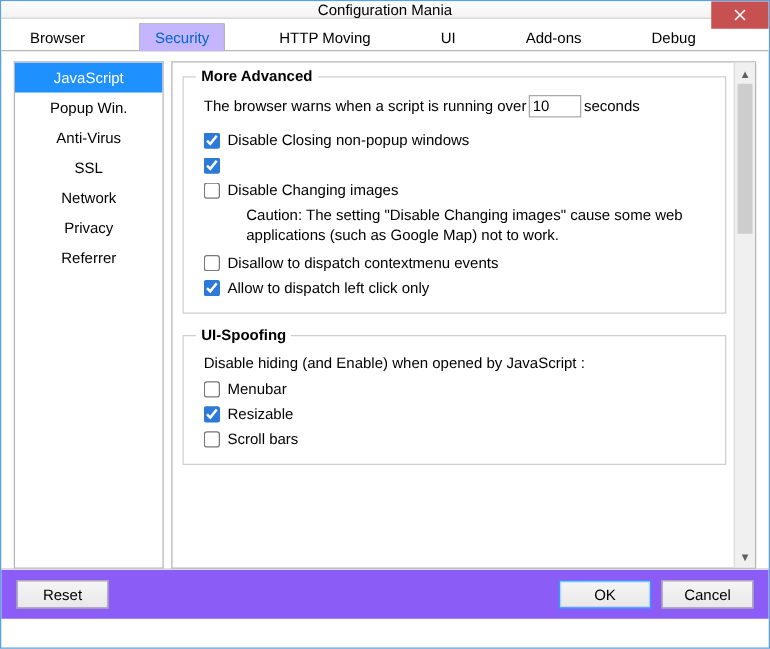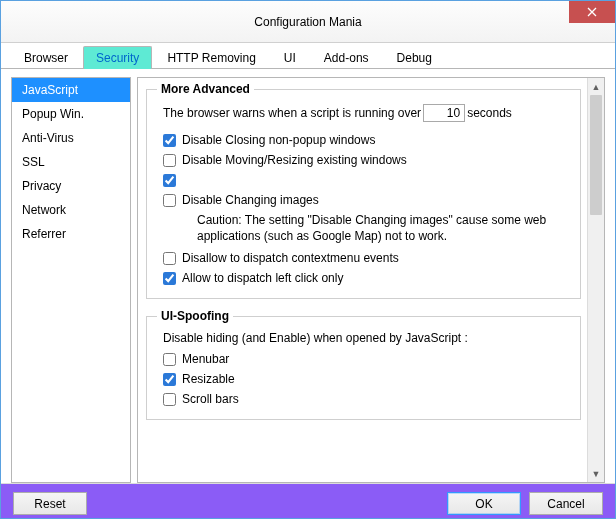--- a/index.html
+++ b/index.html
@@ -9,21 +9,21 @@
     font-size: 12px;
     background: #fff;
     color: #000;
     width: 616px;
     height: 519px;
     overflow: hidden;
     border: 1px solid #5aa1e0;
   }
   
   .titlebar {
-    height: 42px;
+    height: 14px;
     background: linear-gradient(#fdfdfd,#f3f3f3);
     border-bottom: 1px solid #d0d0d0;
     display: flex;
     align-items: center;
     justify-content: center;
     position: relative;
   }
   .titlebar .title { font-size: 12px; }
   .close-btn {
     position: absolute; right: 0; top: 0;
@@ -36,54 +36,56 @@
   }
   .close-btn svg { width: 10px; height: 10px; }
   
   .tabstrip {
     height: 26px;
     display: flex;
     align-items: flex-end;
     padding: 0 10px;
     border-bottom: 1px solid #b6b6b6;
     background: #fff;
+    gap: 28px;
   }
   .tab {
     padding: 4px 12px 4px 12px;
     border: 1px solid transparent;
     border-bottom: none;
     margin-right: 2px;
     position: relative;
     top: 1px;
     color: #000;
     cursor: default;
   }
   .tab.active {
     border-color: #b6b6b6;
-    background: #5eead4;
+    background: #c4b5fd;
     color: #0066cc;
     border-top-left-radius: 2px;
     border-top-right-radius: 2px;
     margin-top: 20px;
   }
   
   .content {
     display: flex;
     padding: 8px 10px 0 10px;
     height: 414px;
   }
   .sidebar {
     width: 120px;
     border: 1px solid #b6b6b6;
     background: #fff;
     overflow-y: auto;
   }
   .side-item {
     padding: 5px 10px;
     cursor: default;
+    text-align: center;
   }
   .side-item.selected {
     background: #1e90ff;
     color: #fff;
   }
   .panel-wrap {
     flex: 1;
     margin-left: 6px;
     border: 1px solid #b6b6b6;
     position: relative;
@@ -116,21 +118,20 @@
     padding: 6px 10px 10px 10px;
   }
   legend { padding: 0 4px; font-weight: bold; }
   .warnrow {
     display:flex; align-items:center; gap:2px;
     padding: 2px 0 8px 6px;
   }
   .num-input {
     width: 42px; height: 18px;
     border: 1px solid #a9a9a9;
-    text-align: right;
     padding-right: 4px;
     font: inherit;
   }
   .checkrow {
     display:flex; align-items:center; gap:6px;
     padding: 3px 0 3px 6px;
   }
   .checkrow input[type=checkbox]{
     width:13px;height:13px;margin:1px 0 0 0;
     accent-color:#2b79d8;
@@ -174,55 +175,51 @@
   <div class="close-btn">
     <svg viewBox="0 0 10 10">
         <path d="M1 1 L9 9 M9 1 L1 9" stroke="#fff" stroke-width="1.3"></path>
       </svg>
   </div>
 </div>
 
 <div class="tabstrip">
   <div class="tab">Browser</div>
   <div class="tab active">Security</div>
-  <div class="tab">HTTP Removing</div>
+  <div class="tab">HTTP Moving</div>
   <div class="tab">UI</div>
   <div class="tab">Add-ons</div>
   <div class="tab">Debug</div>
 </div>
 
 <div class="content">
   <div class="sidebar">
     <div class="side-item selected">JavaScript</div>
     <div class="side-item">Popup Win.</div>
     <div class="side-item">Anti-Virus</div>
     <div class="side-item">SSL</div>
+    <div class="side-item">Network</div>
     <div class="side-item">Privacy</div>
-    <div class="side-item">Network</div>
     <div class="side-item">Referrer</div>
   </div>
 
   <div class="panel-wrap">
     <div class="panel">
 
       <fieldset>
         <legend>More Advanced</legend>
         <div class="warnrow">
           <span>The browser warns when a script is running over</span>
           <input class="num-input" value="10" style="">
           <span>seconds</span>
         </div>
 
         <div class="checkrow">
           <input type="checkbox" checked="" style="">
           <span>Disable Closing non-popup windows</span>
-        </div>
-        <div class="checkrow">
-          <input type="checkbox" style="">
-          <span>Disable Moving/Resizing existing windows</span>
         </div>
         <div class="checkrow">
           <input type="checkbox" checked="" style="">
         </div>
         <div class="checkrow">
           <input type="checkbox" style="">
           <span>Disable Changing images</span>
         </div>
         <div class="caution">Caution: The setting "Disable Changing images" cause some web applications (such as Google Map) not to work.</div>
         <div class="checkrow">

